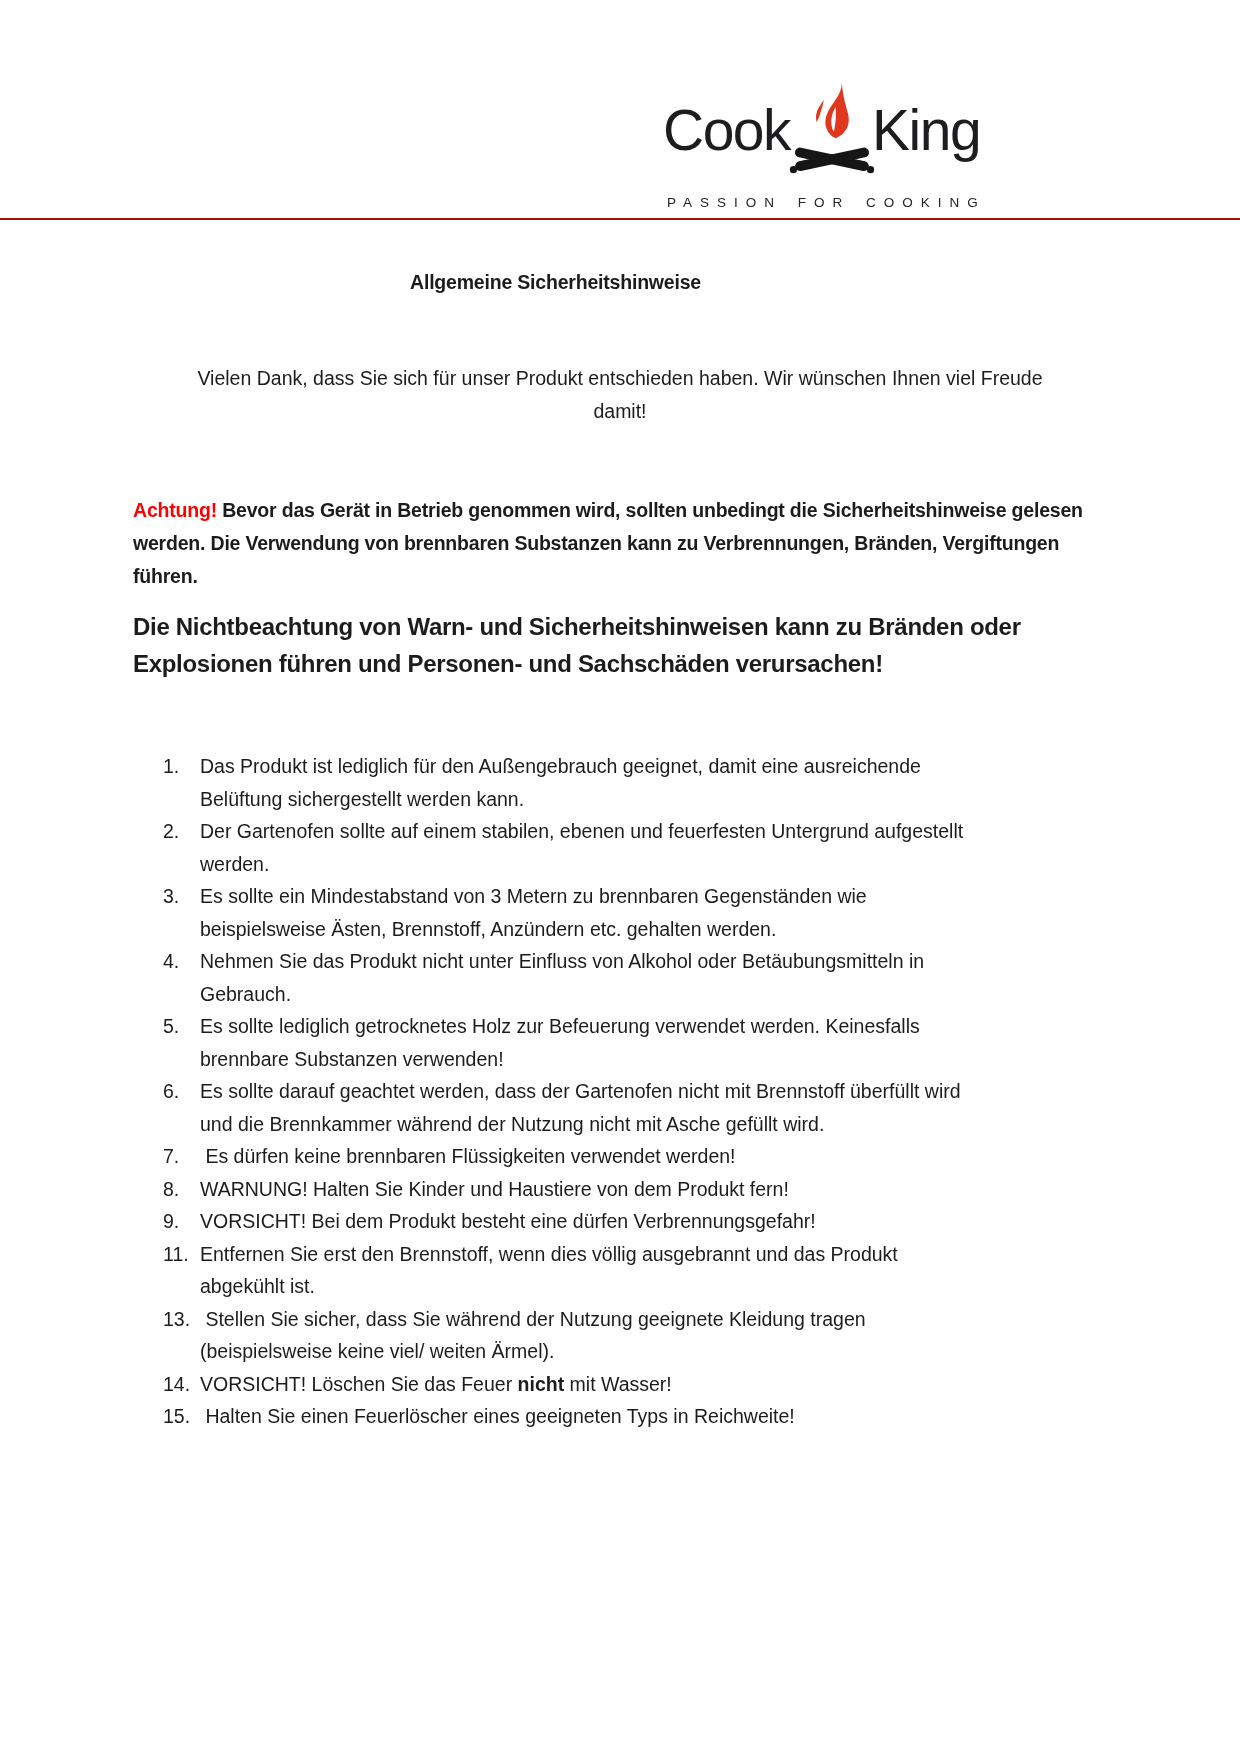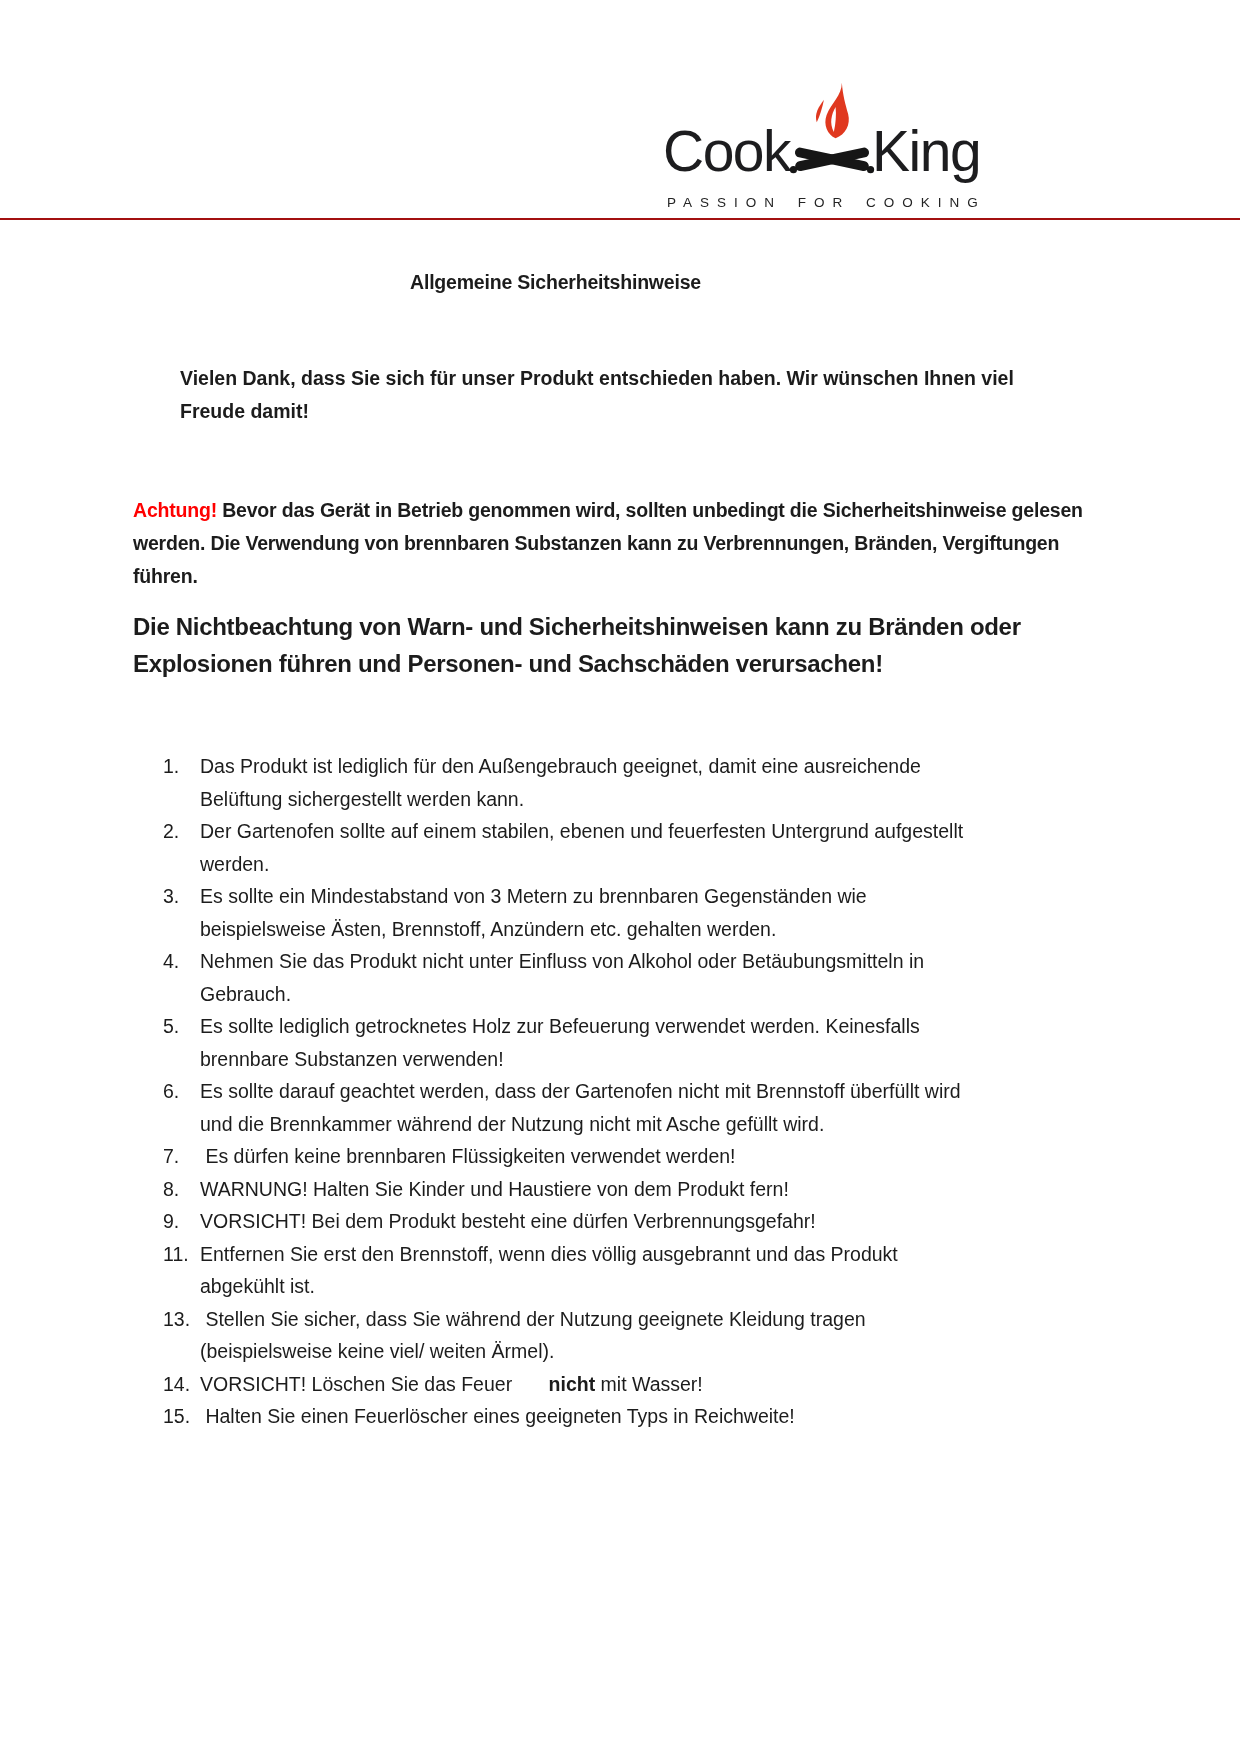--- a/index.html
+++ b/index.html
@@ -12,53 +12,53 @@
   *{box-sizing:border-box;}
   html,body{margin:0;padding:0;}
   body{
     width:1240px;height:1754px;background:#ffffff;color:var(--ink);
     font-family:"Liberation Sans",sans-serif;overflow:hidden;position:relative;
   }
   .page{position:relative;width:1240px;height:1754px;}
 
   
   .logo{position:absolute;left:663px;top:80px;display:flex;flex-direction:column;}
-  .logo-row{display:flex;align-items:flex-end;}
+  .logo-row{display:flex;align-items:center;}
   .logo-word{font-size:57px;line-height:1;letter-spacing:-1.5px;color:#1d1d1f;font-weight:400;}
   .campfire{width:92px;height:104px;margin:0 -6px -4px -4px;flex:none;}
   .logo-tagline{
     margin-top:15px;font-size:13.5px;letter-spacing:8px;word-spacing:4px;
     color:#242424;white-space:nowrap;padding-left:4px;
   }
   .divider{position:absolute;left:0;top:218px;width:1240px;height:2px;background:var(--divider);}
 
   
   .content{position:absolute;left:133px;top:0;width:845px;}
   .doc-title{
     margin:266px 0 12px 0;width:845px;text-align:center;
     font-size:19.5px;font-weight:700;line-height:33px;letter-spacing:-0.2px;
   }
   .intro{
-    margin:63px 0 0 47px;width:880px;text-align:left;
-    font-size:19.5px;line-height:33px;font-weight:700;
+    margin:63px 0 0 47px;width:880px;text-align:center;
+    font-size:19.5px;line-height:33px;font-weight:400;
   }
   .warning{
     margin:66px 0 0 0;width:960px;
     font-size:19.5px;line-height:33px;font-weight:700;letter-spacing:-0.2px;
   }
   .warning .warn-label{color:var(--warn-red);}
   .heading{
     margin:15px 0 0 0;width:920px;
     font-size:24px;line-height:37px;font-weight:700;letter-spacing:-0.3px;
   }
   .list{margin:68px 0 0 30px;}
   .li{display:flex;font-size:19.5px;line-height:32.5px;}
   .num{flex:none;width:37px;}
   .txt{width:830px;white-space:pre-wrap;}
-  .b{font-weight:700;margin-left:31px;}
+  .b{font-weight:700;}
 </style>
 </head>
 <body>
 
 <div class="page">
 
   <div class="logo">
     <div class="logo-row">
       <span class="logo-word">Cook</span>
       <svg class="campfire" viewBox="0 0 96 116" aria-hidden="true">

